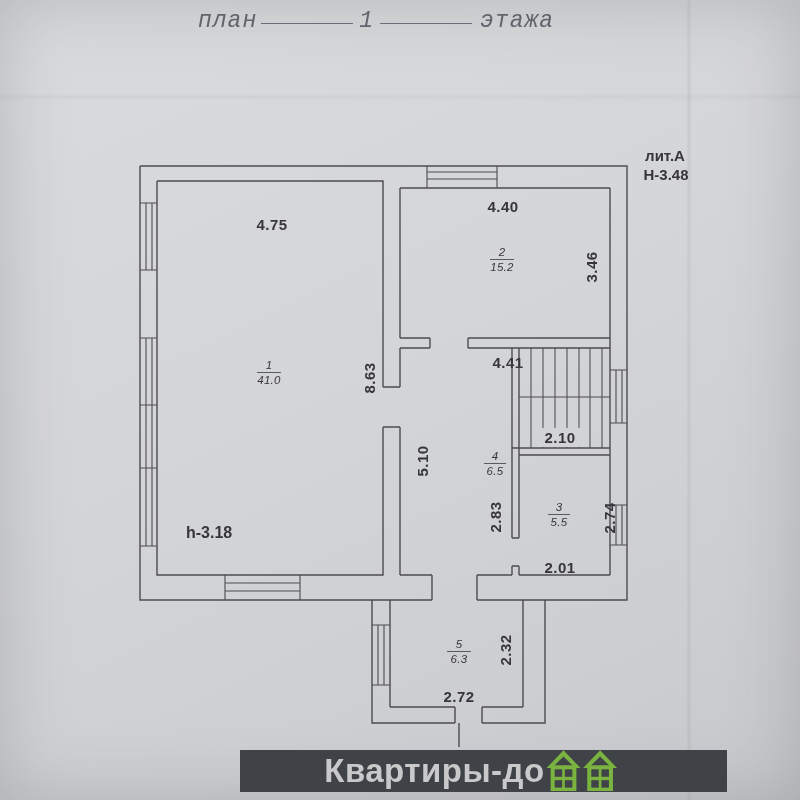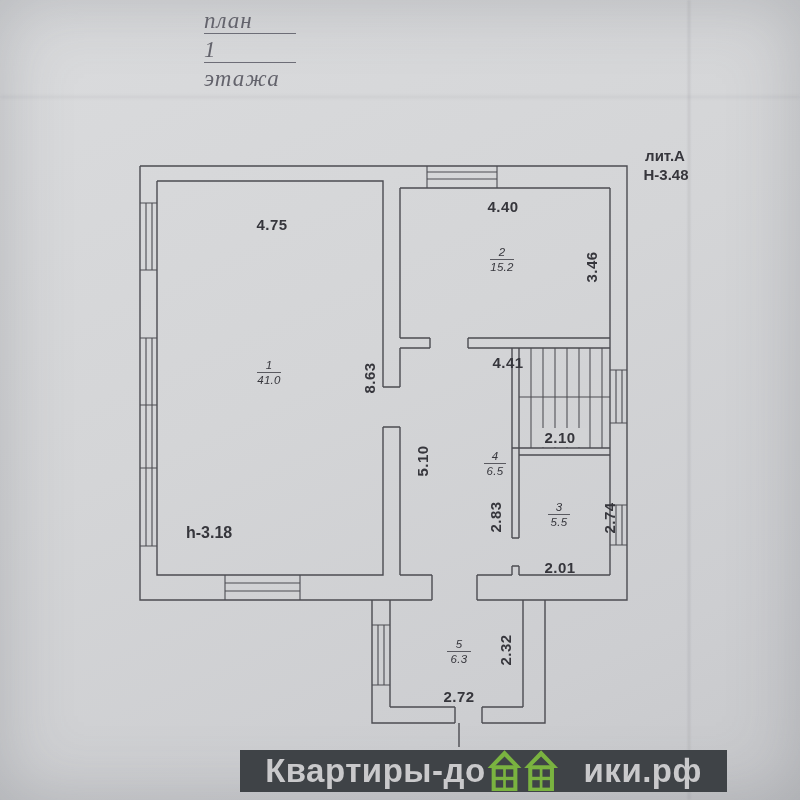--- a/index.html
+++ b/index.html
@@ -10,22 +10,22 @@
     font-family:"Liberation Sans",sans-serif;
   }
   .crease{position:absolute;top:0;left:688px;width:2px;height:100%;
     background:rgba(110,112,118,.16);filter:blur(1.2px);}
   .crease2{position:absolute;top:96px;left:0;width:100%;height:2px;
     background:rgba(110,112,118,.10);filter:blur(1.5px);}
 
   .plan-title{
     position:absolute;left:198px;top:8px;width:370px;
     display:flex;align-items:baseline;
-    font-family:Liberation Serif, serif;font-style:italic;
-    font-size:23px;color:#63636c;letter-spacing:1px;white-space:nowrap;flex-direction:column;
+    font-family:Liberation Mono, monospace;font-style:italic;
+    font-size:23px;color:#63636c;letter-spacing:1px;white-space:nowrap;
   }
   .plan-title .blank{display:inline-block;height:2px;
     border-bottom:1.7px solid #6d6d77;transform:translateY(-3px);}
   .b1{width:92px;margin:0 6px 0 4px;}
   .b2{width:92px;margin:0 8px 0 6px;}
 
   svg.plan{position:absolute;left:0;top:0;}
   svg.plan path,svg.plan line{stroke:#4c4c52;fill:none;}
   .walls{stroke-width:1.4;}
   .windows{stroke-width:1.1;}
@@ -174,15 +174,14 @@
       </g>
       <g>
         <polygon points="27,14 39.5,1 52,14 48,14 39.5,5.5 31,14" fill="#7ab340"></polygon>
         <rect x="30" y="12" width="19" height="19" fill="#7ab340"></rect>
         <rect x="33" y="15" width="5.5" height="5.5" fill="#3f4347"></rect>
         <rect x="40.5" y="15" width="5.5" height="5.5" fill="#3f4347"></rect>
         <rect x="33" y="23" width="5.5" height="5.5" fill="#3f4347"></rect>
         <rect x="40.5" y="23" width="5.5" height="5.5" fill="#3f4347"></rect>
       </g>
     </svg>
-    <span>ики.рф</span>
   </div>
 </div>
 
 </body></html>

